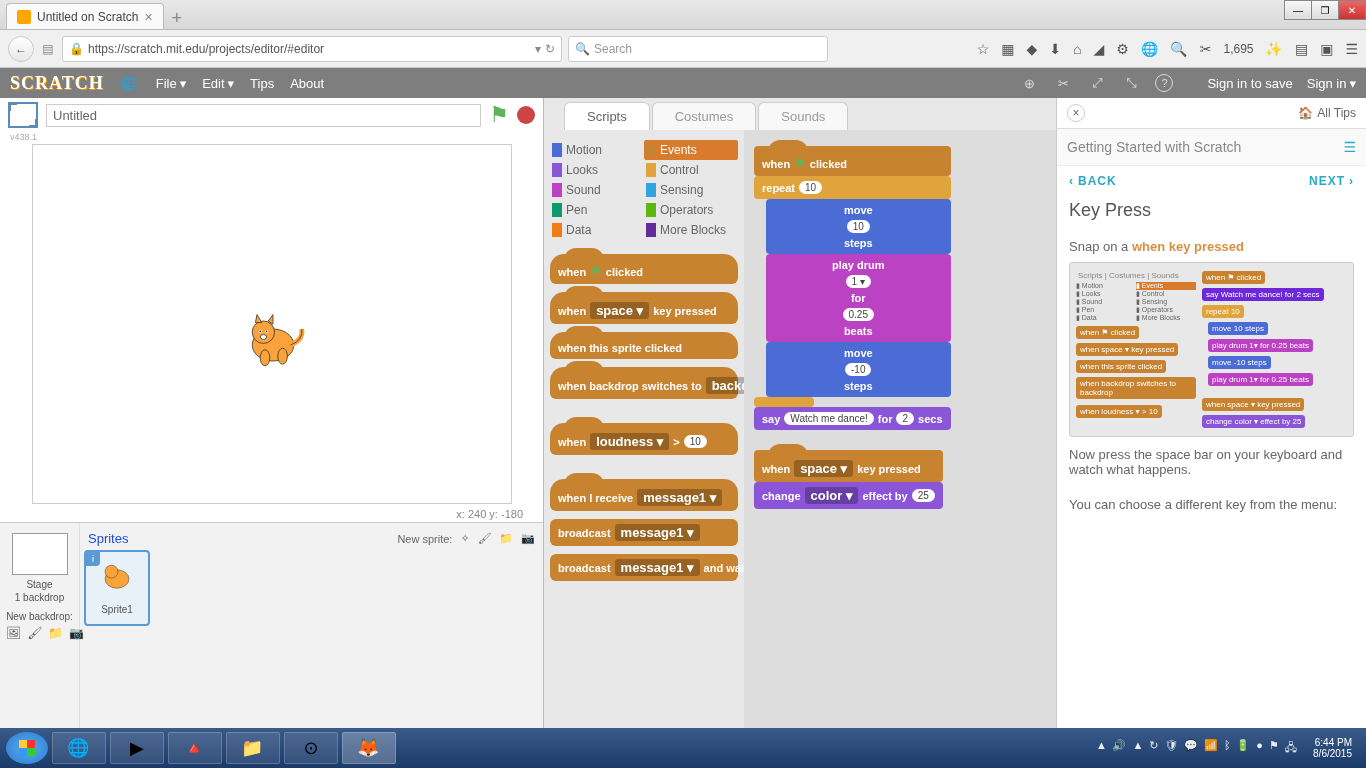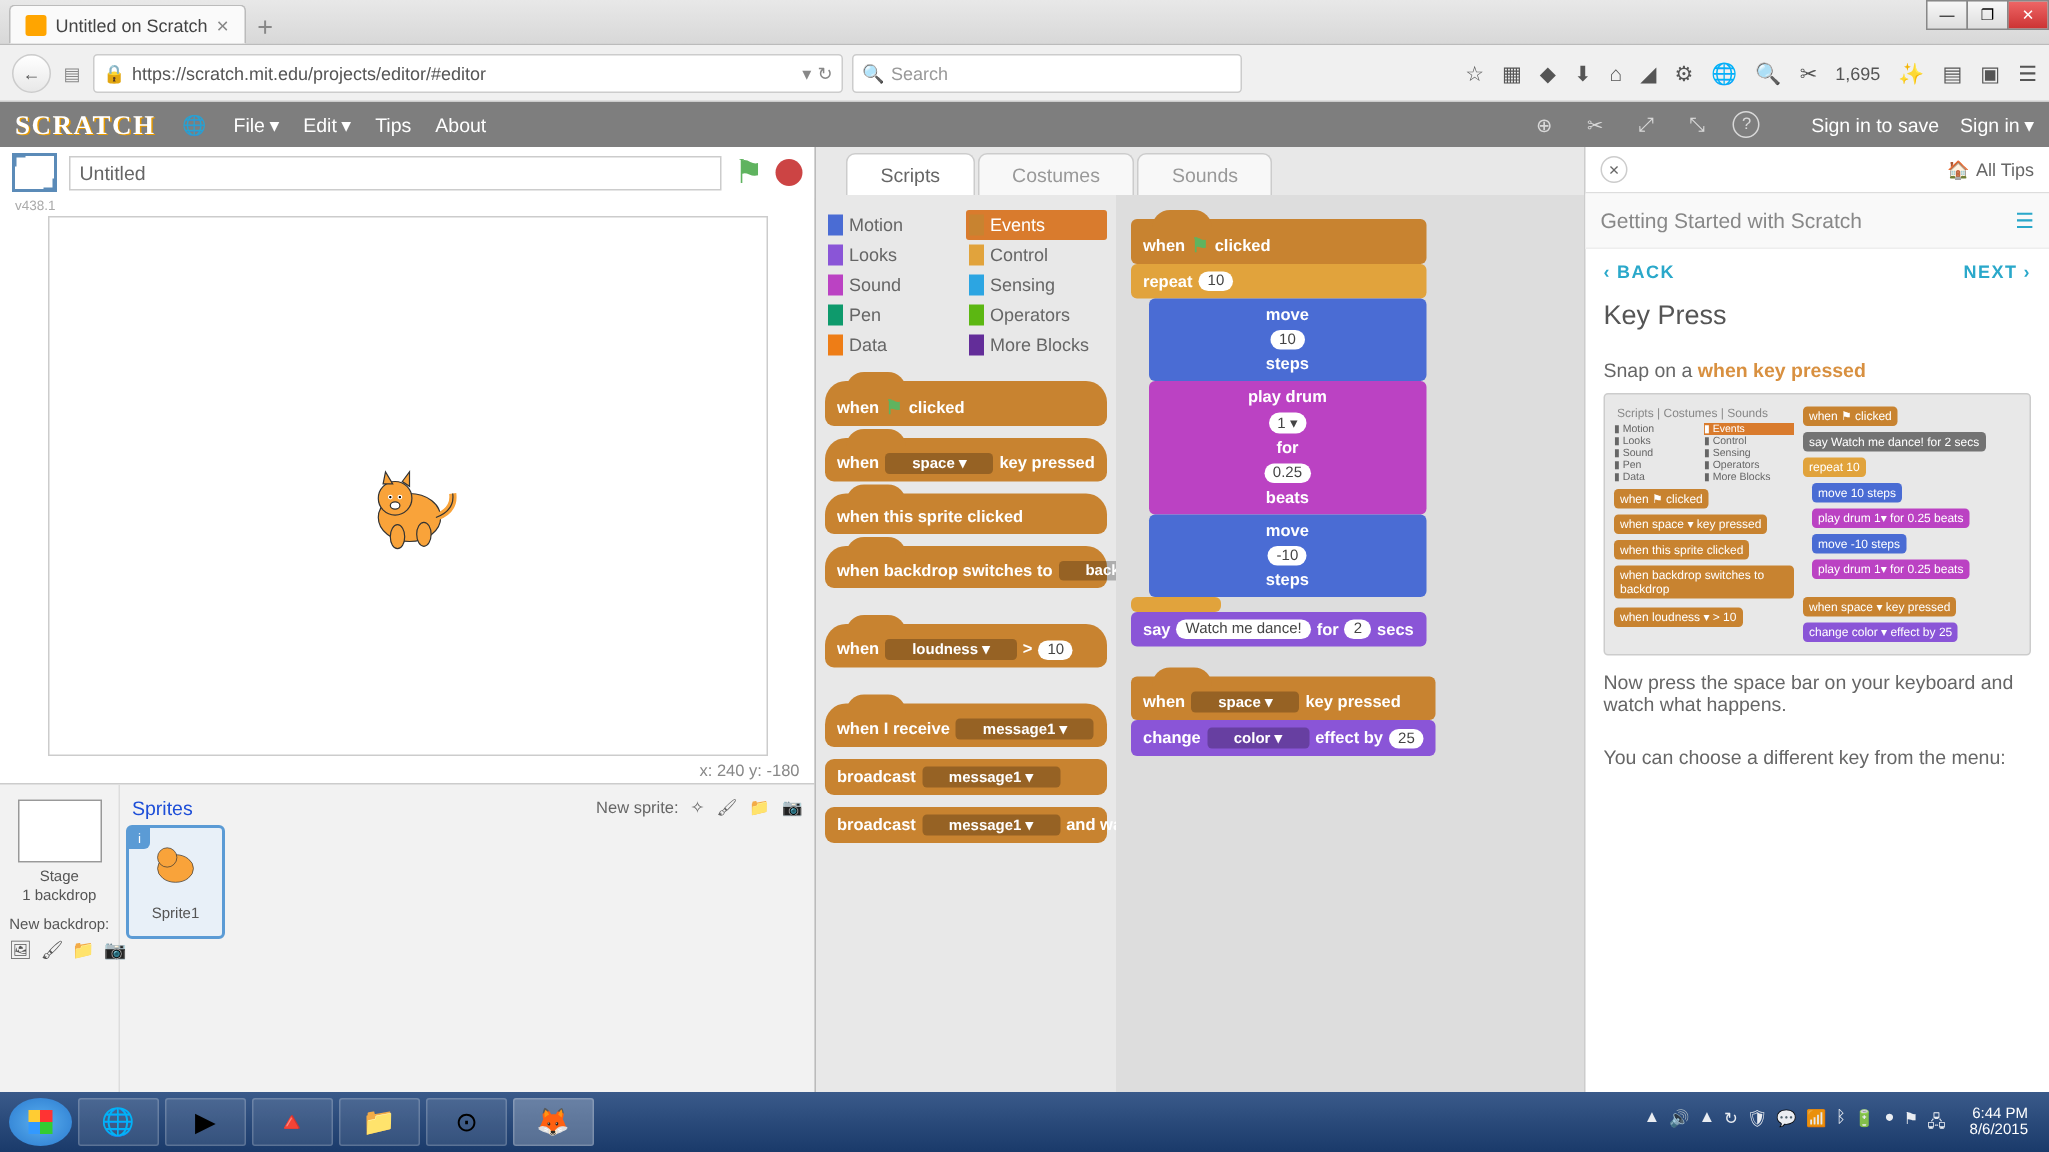--- a/index.html
+++ b/index.html
@@ -40,21 +40,21 @@
 .fullscreen-btn { width:30px; height:26px; border:2px solid #5b8bb8; display:flex; align-items:center; justify-content:center; cursor:pointer; position:relative;}
 .fullscreen-btn::before,.fullscreen-btn::after{content:'';position:absolute;border:2px solid #5b8bb8;width:6px;height:6px;}
 .fullscreen-btn::before{top:-1px;left:-1px;border-right:none;border-bottom:none;}
 .fullscreen-btn::after{bottom:-1px;right:-1px;border-left:none;border-top:none;}
 .proj-title { flex:1; border:1px solid #ccc; padding:3px 6px; color:#666; font-size:13px; background:#fff;}
 .flag { color:#5fb35f; font-size:22px; cursor:pointer;}
 .stop { width:18px; height:18px; background:#c44; border-radius:50%; cursor:pointer;}
 .version { font-size:9px; color:#aaa; padding-left:10px;}
 .stage { width:480px; height:360px; margin:2px auto; background:#fff; border:1px solid #ccc; position:relative;}
 .cat-sprite { position:absolute; left:200px; top:160px; width:80px; height:80px;}
-.stage-coords { text-align:right; padding:2px 10px; color:#888; font-size:11px;}
+.stage-coords { text-align:right; padding:2px 20px; color:#888; font-size:11px;}
 .sprites-panel { flex:1; background:#f2f2f2; border-top:1px solid #ccc; display:flex;}
 .stage-thumb-col { width:80px; padding:6px; text-align:center; border-right:1px solid #ddd;}
 .stage-thumb { width:56px; height:42px; background:#fff; border:1px solid #999; margin:4px auto;}
 .thumb-label { font-size:10px; color:#555; margin-top:2px;}
 .sprites-area { flex:1; padding:4px;}
 .sprites-header { display:flex; align-items:center; padding:4px;}
 .sprites-title { color:#1d4ed8; font-size:13px;}
 .new-sprite { margin-left:auto; display:flex; gap:8px; align-items:center; color:#666; font-size:11px;}
 .new-sprite span { cursor:pointer;}
 .sprite-item { display:inline-block; width:66px; height:76px; border:2px solid #5b9bd5; border-radius:4px; background:#e8f0f8; text-align:center; padding-top:4px; position:relative;}
@@ -81,21 +81,21 @@
 
 .sb { border-radius:6px; padding:5px 8px; color:#fff; font-size:11px; font-weight:bold; display:inline-flex; align-items:center; gap:4px; white-space:nowrap; position:relative;}
 .sb-hat { border-radius:14px 14px 6px 6px; padding-top:10px;}
 .sb-hat::before { content:''; position:absolute; top:-6px; left:14px; width:40px; height:12px; background:inherit; border-radius:12px 12px 0 0;}
 .sb-events { background:#c88330;}
 .sb-control { background:#e1a33c;}
 .sb-motion { background:#4a6cd4;}
 .sb-sound { background:#bb42c3;}
 .sb-looks { background:#8a55d7;}
 .sb .pill { background:#fff; color:#444; border-radius:10px; padding:1px 6px; font-size:10px; font-weight:normal;}
-.sb .dd { background:rgba(0,0,0,0.25); border-radius:3px; padding:1px 18px; font-size:10px;}
+.sb .dd { background:rgba(0,0,0,0.25); border-radius:3px; padding:1px 6px; font-size:13px;}
 .sb .flag-mini { color:#5fb35f; font-size:13px;}
 .script-area { flex:1; background:#ddd; padding:16px 10px; display:flex; flex-direction:column; gap:20px; align-items:flex-start;}
 .stack { display:flex; flex-direction:column;}
 .stack .sb { border-radius:4px;}
 .stack .indent { margin-left:12px;flex-direction:column;}
 
 
 .tips-col { width:310px; background:#fff; border-left:1px solid #ccc; display:flex; flex-direction:column;}
 .tips-top { display:flex; align-items:center; justify-content:space-between; padding:6px 10px; border-bottom:1px solid #ddd; color:#666;}
 .tips-top .close-tip { width:18px; height:18px; border:1px solid #ccc; border-radius:50%; display:flex; align-items:center; justify-content:center; cursor:pointer;}
@@ -432,21 +432,21 @@
               <div style="width:50%;">▮ More Blocks</div>
           </div>
           <div class="mini-block" style="background:#c88330;margin-top:4px;">when ⚑ clicked</div><br>
           <div class="mini-block" style="background:#c88330;">when space ▾ key pressed</div><br>
           <div class="mini-block" style="background:#c88330;">when this sprite clicked</div><br>
           <div class="mini-block" style="background:#c88330;">when backdrop switches to backdrop</div><br>
           <div class="mini-block" style="background:#c88330;margin-top:4px;">when loudness ▾ &gt; 10</div>
         </div>
         <div class="mini-script">
           <div class="mini-block" style="background:#c88330;">when ⚑ clicked</div><br>
-          <div class="mini-block" style="background:#737373;">say Watch me dance! for 2 secs</div><br>
+          <div class="mini-block" style="background:#6d28d9;">say Watch me dance! for 2 secs</div><br>
           <div class="mini-block" style="background:#e1a33c;">repeat 10</div><br>
           <div class="mini-block" style="background:#4a6cd4;margin-left:6px;">move 10 steps</div><br>
           <div class="mini-block" style="background:#bb42c3;margin-left:6px;">play drum 1▾ for 0.25 beats</div><br>
           <div class="mini-block" style="background:#4a6cd4;margin-left:6px;">move -10 steps</div><br>
           <div class="mini-block" style="background:#bb42c3;margin-left:6px;">play drum 1▾ for 0.25 beats</div><br>
           <div style="height:8px;"></div>
           <div class="mini-block" style="background:#c88330;">when space ▾ key pressed</div><br>
           <div class="mini-block" style="background:#8a55d7;">change color ▾ effect by 25</div>
         </div>
       </div>

